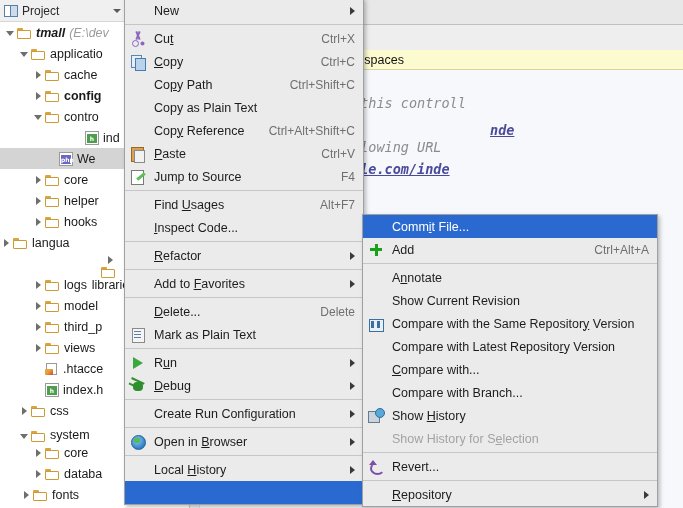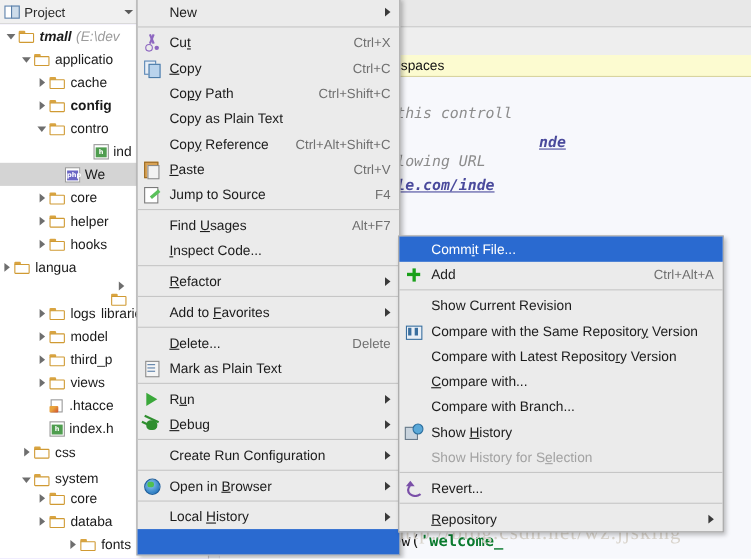--- a/index.html
+++ b/index.html
@@ -546,21 +546,21 @@
         <div class="tree-row" style="padding-left: 32px;">
           <span class="tw collapsed"></span>
           <span class="folder-icon"></span>
           <span class="tree-label">core</span>
         </div>
         <div class="tree-row" style="padding-left: 32px;">
           <span class="tw collapsed"></span>
           <span class="folder-icon"></span>
           <span class="tree-label">databa</span>
         </div>
-        <div class="tree-row" style="padding-left: 20px; margin-left: 40px;">
+        <div class="tree-row" style="padding-left: 20px;">
           <span class="tw collapsed"></span>
           <span class="folder-icon"></span>
           <span class="tree-label">fonts</span>
         </div>
       </div>
   </div>
 
   <div id="editor-area">
     <div id="tabbar">
       <div class="tab">
@@ -697,20 +697,23 @@
       <div class="mi selected">
         <span class="label">Comm<span class="und">i</span>t File...</span>
       </div>
       <div class="mi">
         <span class="ico ic-add"><i></i></span>
         <span class="label">Add</span>
         <span class="accel">Ctrl+Alt+A</span>
       </div>
       <div class="sep"></div>
       <div class="mi">
+        <span class="label">A<span class="und">n</span>notate</span>
+      </div>
+      <div class="mi">
         <span class="label">Show Current Revision</span>
       </div>
       <div class="mi">
         <span class="ico ic-compare">
           <i></i>
         </span>
         <span class="label">Compare with the Same Repositor<span class="und">y</span> Version</span>
       </div>
       <div class="mi">
         <span class="label">Compare with Latest Reposito<span class="und">r</span>y Version</span>

